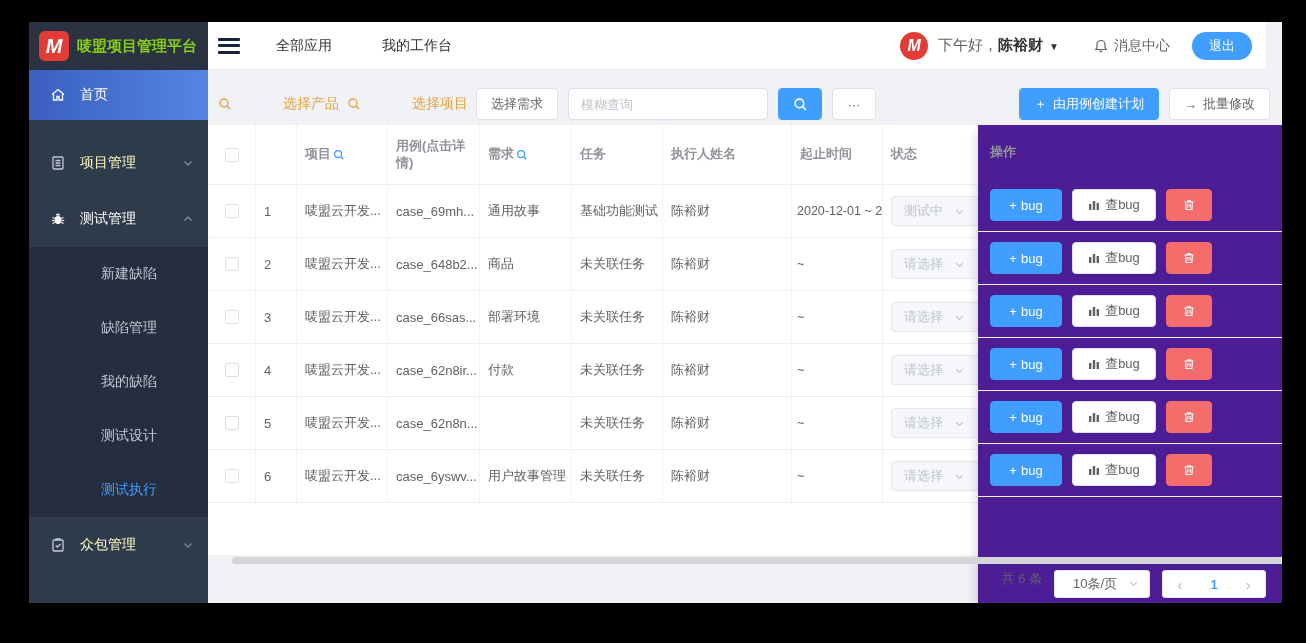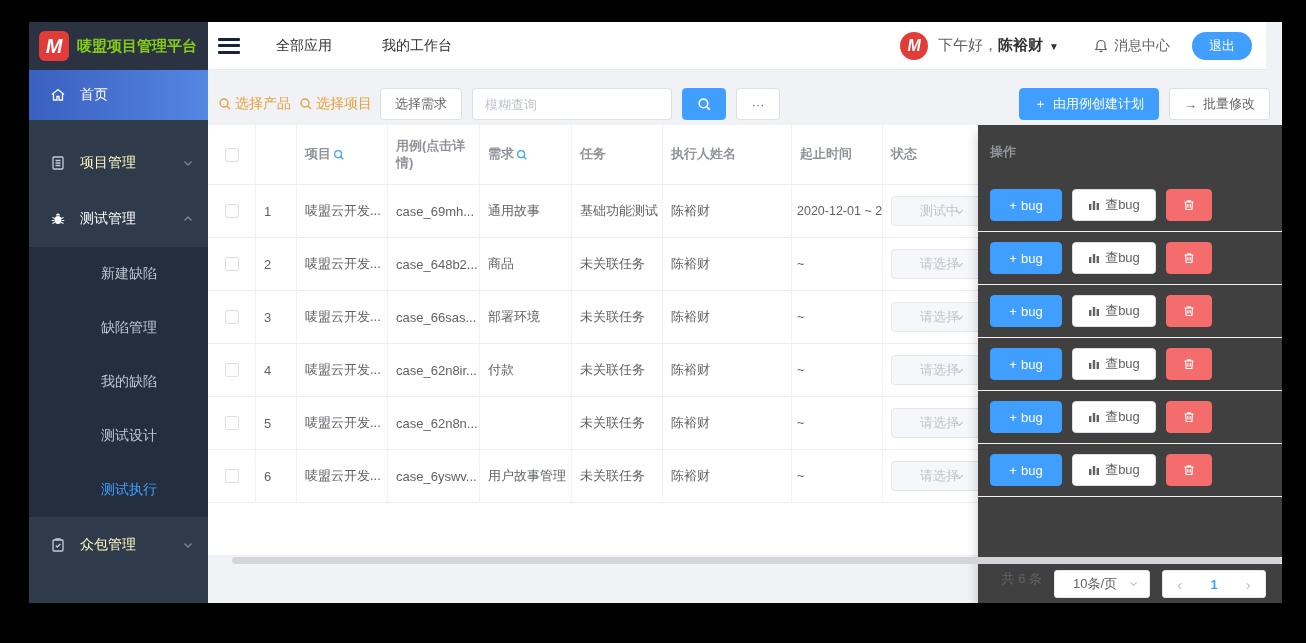--- a/index.html
+++ b/index.html
@@ -47,21 +47,21 @@
   .dd-arrow { display:inline-block; margin-left:6px; color:#303133; font-size:10px; }
   .msg { display:flex; align-items:center; color:#606266; font-size:14px; margin:0 22px 0 34px; cursor:pointer; }
   .msg svg { margin-right:5px; }
   .logout-btn { background:#409eff; color:#fff; border:none; border-radius:15px;
                 height:28px; padding:0 17px; font-size:13px; cursor:pointer; }
 
   
   .main { position:absolute; left:179px; top:48px; right:0; bottom:0; background:#f0f2f5; }
   .toolbar { position:absolute; left:0; top:18px; right:12px; height:32px;
              display:flex; align-items:center; padding-left:10px; }
-  .flink { display:flex; align-items:center; color:#e6a23c; font-size:14px; cursor:pointer; margin-right:8px; }
+  .flink { display:flex; align-items:center; color:#e6a23c; font-size:14px; cursor:pointer; margin-right:8px;gap:48px; }
   .flink svg { margin-right:3px; }
   .btn { height:32px; border:1px solid #dcdfe6; background:#fff; border-radius:4px;
          color:#606266; font-size:13px; padding:0 14px; cursor:pointer;
          display:inline-flex; align-items:center; justify-content:center; }
   .btn-primary { background:#409eff; border-color:#409eff; color:#fff; }
   .toolbar .gap { margin-right:10px; }
   .search-input { height:32px; width:200px; border:1px solid #dcdfe6; border-radius:4px;
                   padding:0 12px; font-size:13px; color:#606266; background:#fff; }
   .search-input::placeholder { color:#c0c4cc; }
   .sq-btn { width:44px; padding:0; }
@@ -76,26 +76,26 @@
   .th, .td { border-right:1px solid #f0f2f7; border-bottom:1px solid #ebeef5;
              display:flex; align-items:center; padding:0 8px; overflow:hidden; white-space:nowrap; }
   .th { color:#909399; font-size:13px; font-weight:bold; line-height:1.3; white-space:normal; }
   .td { color:#606266; font-size:13px; }
   .td.dates { font-size:12.5px; padding:0 5px; }
   .th .q-ico { margin-left:2px; flex:0 0 12px; }
   .chk { width:14px; height:14px; border:1px solid #dcdfe6; border-radius:2px; background:#fff;
          margin:0 auto; cursor:pointer; }
   .th.c-check, .td.c-check { justify-content:center; }
   .sel { position:relative; width:96px; height:30px; background:#f5f7fa; border:1px solid #e4e7ed;
-         border-radius:4px; display:flex; align-items:center; padding-left:28px; }
+         border-radius:4px; display:flex; align-items:center; padding-left:12px; }
   .sel .sel-text { color:#c0c4cc; font-size:13px; max-width:40px; overflow:hidden; white-space:nowrap; }
   .sel .sel-caret { position:absolute; right:18px; top:9px; color:#c0c4cc; }
 
   
-  .ops { position:absolute; right:0; top:0; width:304px; height:505px; background:#404040;
+  .ops { position:absolute; right:0; top:0; width:304px; height:505px; background:#4c1d95;
          box-shadow:-9px 0 10px -7px rgba(0,0,0,.15); }
   .ops-head { height:54px; display:flex; align-items:center; padding-left:12px;
               color:#909399; font-size:13px; font-weight:bold; }
   .op-row { height:53px; border-bottom:1px solid #f0f0f0; display:flex; align-items:center;
             padding-left:12px; gap:10px; }
   .btn-add { background:#409eff; border:1px solid #409eff; color:#fff; height:32px; width:72px;
              border-radius:4px; font-size:13px; cursor:pointer;
              display:inline-flex; align-items:center; justify-content:center; gap:4px; }
   .btn-view { height:32px; width:84px; border:1px solid #dcdfe6; background:#fff; color:#606266;
               border-radius:4px; font-size:13px; cursor:pointer;

